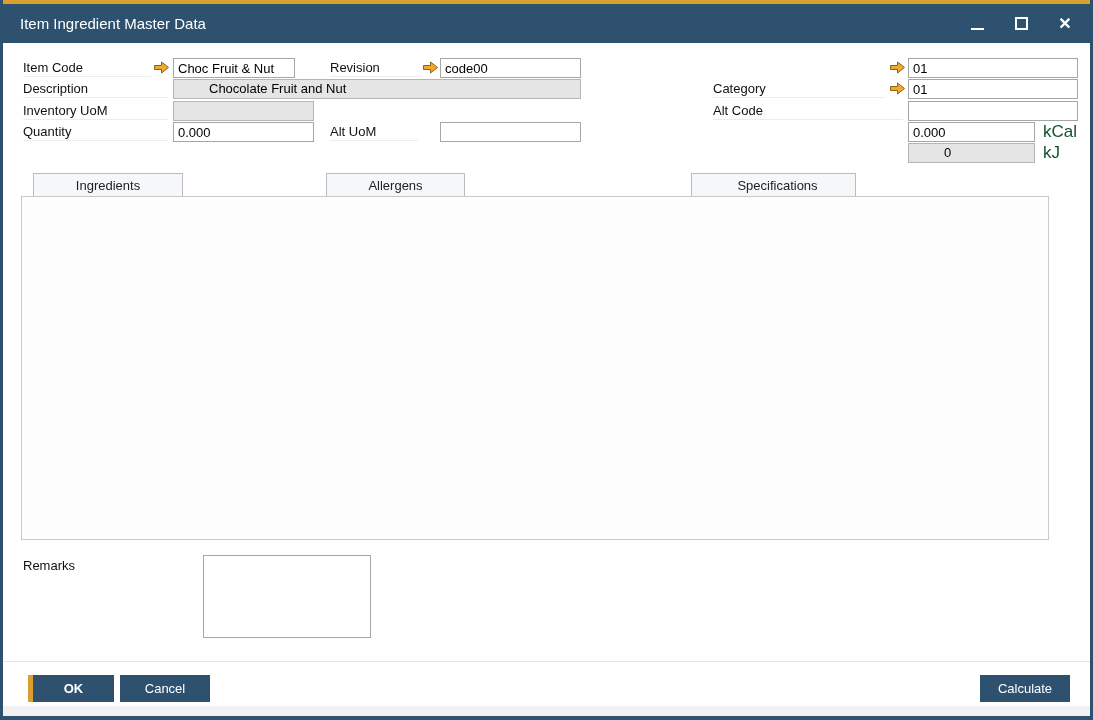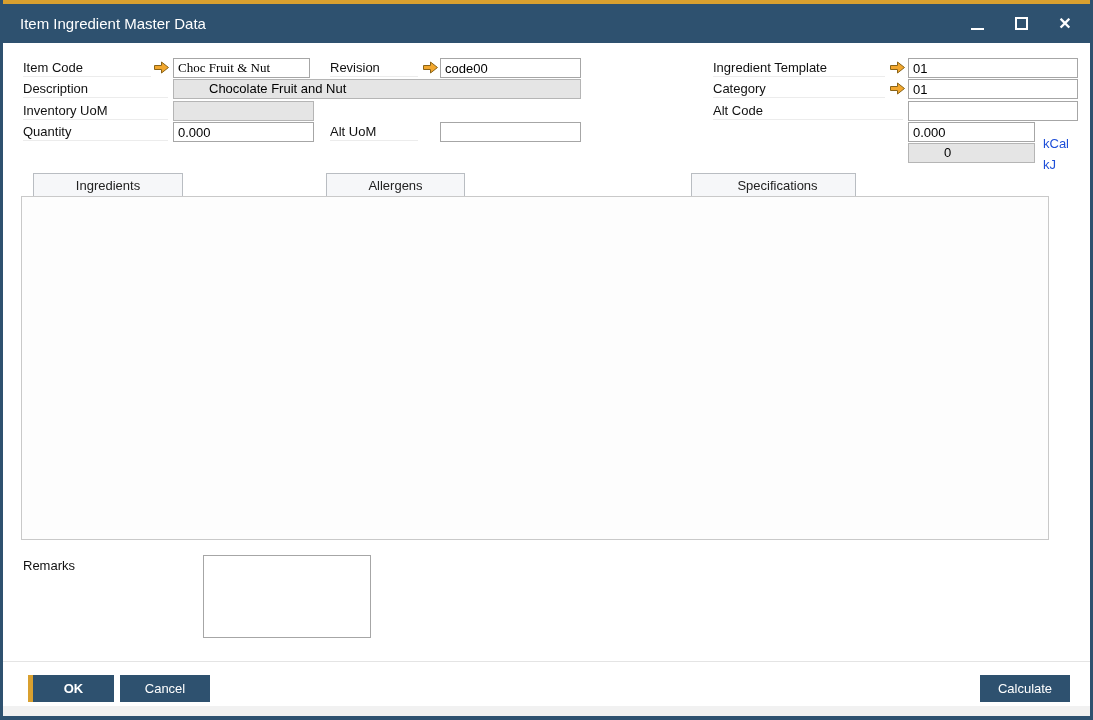--- a/index.html
+++ b/index.html
@@ -22,21 +22,21 @@
   .max-glyph{ width:13px; height:13px; border:2px solid #fff; }
   .close-glyph{ color:#fff; font-size:16px; font-weight:bold; line-height:1; }
 
   .label{ position:absolute; font-size:13px; color:#111; height:19px; line-height:19px;
           border-bottom:1px solid #ececec; }
   .inp{
     position:absolute; height:20px; border:1px solid #a6a6a6; background:#fff;
     font-family:"Liberation Sans", sans-serif; font-size:13px; color:#000; padding:0 4px; outline:none;
   }
   .inp.dis{ background:#e5e5e5; border:1px solid #b5b5b5; line-height:18px;padding-left:35px; }
-  .unit{ position:absolute; font-size:13px; color:#1d4ed8; height:19px; line-height:19px;margin-top:12px; }
+  .unit{ position:absolute; font-size:17px; color:#14532d; height:19px; line-height:19px; }
 
   .arrow{ position:absolute; width:17px; height:13px; cursor:pointer; }
 
   
   .tab{
     position:absolute; top:173px; height:24px; line-height:23px; text-align:center;
     font-size:13px; color:#222; background:#f6f7f9; border:1px solid #b9bdc2; cursor:pointer;
   }
   .tab.active{ background:#ffffff; height:26px; border-bottom:none; z-index:3; }
 
@@ -101,41 +101,40 @@
       <span class="wc">
           <span class="close-glyph">✕</span>
         </span>
     </div>
   </div>
 
   <div class="label" style="left:20px; top:58px; width:128px;">Item Code</div>
   <svg class="arrow" style="left:150px; top:61px;" viewBox="0 0 17 13">
       <use href="#link-arrow"></use>
     </svg>
-  <input class="inp" style="left: 170px; top: 58px; width: 137px; font-family: Liberation Serif, serif;" value="Choc Fruit &amp; Nut">
+  <input class="inp" style="left: 170px; top: 58px; width: 122px;" value="Choc Fruit &amp; Nut">
 
   <div class="label" style="left:327px; top:58px; width:88px;">Revision</div>
   <svg class="arrow" style="left:419px; top:61px;" viewBox="0 0 17 13">
       <use href="#link-arrow"></use>
     </svg>
   <input class="inp" style="left: 437px; top: 58px; width: 141px;" value="code00">
 
   <div class="label" style="left:20px; top:79px; width:145px;">Description</div>
   <div class="inp dis" style="left:170px; top:79px; width:408px;">Chocolate Fruit and Nut</div>
 
   <div class="label" style="left:20px; top:101px; width:145px;">Inventory UoM</div>
   <div class="inp dis" style="left:170px; top:101px; width:141px;"></div>
 
   <div class="label" style="left:20px; top:122px; width:145px;">Quantity</div>
   <input class="inp" style="left: 170px; top: 122px; width: 141px;" value="0.000">
 
   <div class="label" style="left:327px; top:122px; width:88px;">Alt UoM</div>
   <input class="inp" style="left: 437px; top: 122px; width: 141px;" value="">
 
-  <div class="label" style="left:710px; top:58px; width:172px;">Ingredient Template</div>
   <svg class="arrow" style="left:886px; top:61px;" viewBox="0 0 17 13">
       <use href="#link-arrow"></use>
     </svg>
   <input class="inp" style="left: 905px; top: 58px; width: 170px;" value="01">
 
   <div class="label" style="left:710px; top:79px; width:172px;">Category</div>
   <svg class="arrow" style="left:886px; top:82px;" viewBox="0 0 17 13">
       <use href="#link-arrow"></use>
     </svg>
   <input class="inp" style="left: 905px; top: 79px; width: 170px;" value="01">

